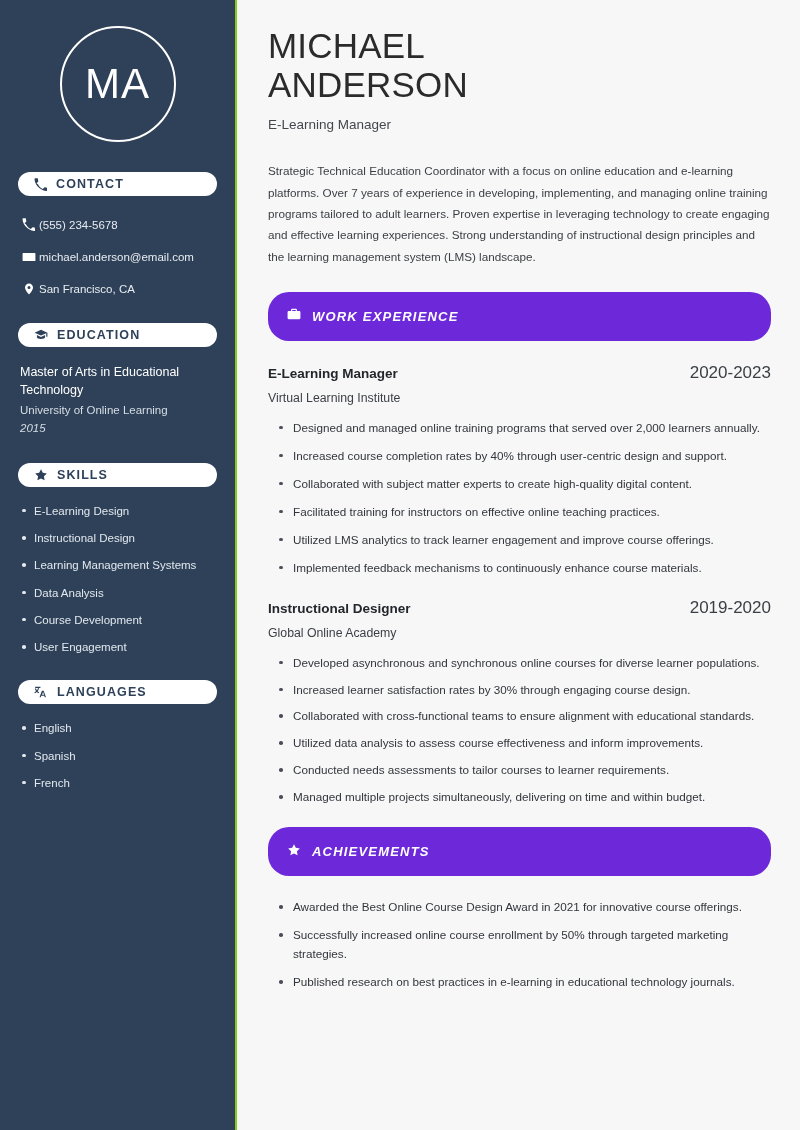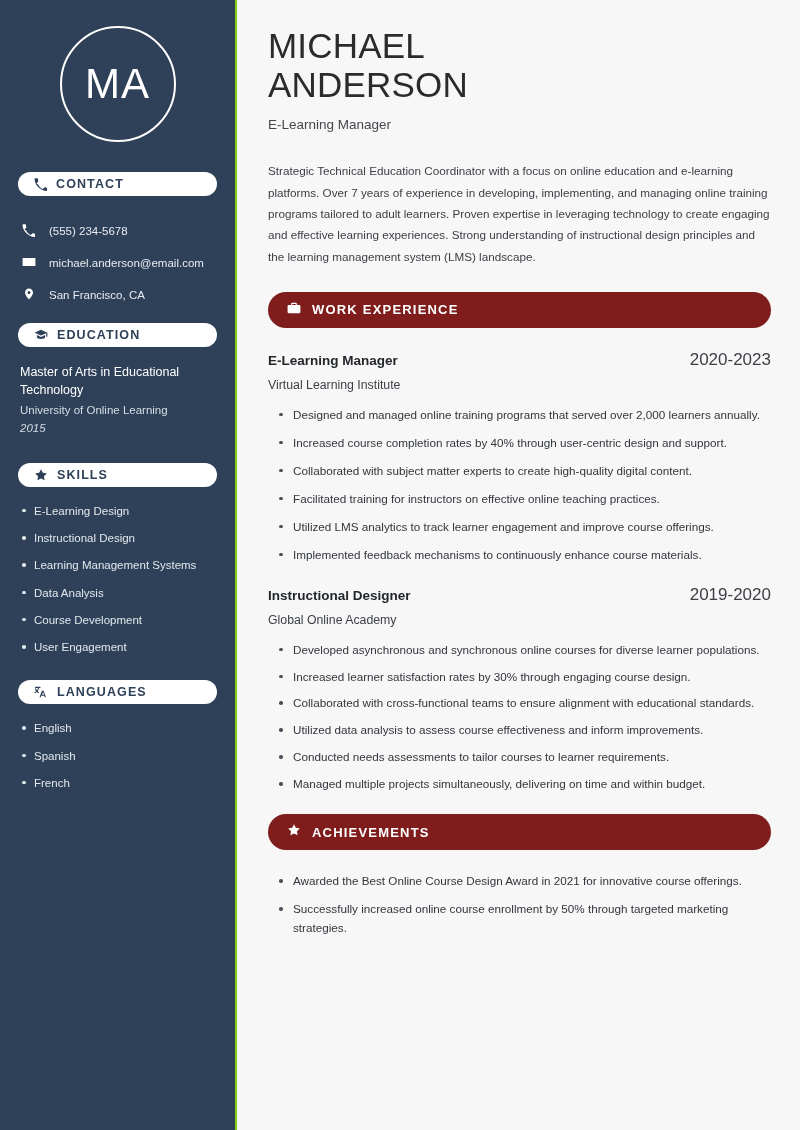--- a/index.html
+++ b/index.html
@@ -53,22 +53,22 @@
   .pill .pill-label {
     color: #2e4158;
     font-size: 12.5px;
     font-weight: bold;
     letter-spacing: 1.1px;
   }
   .pill svg { display: block; }
 
   .contact-list { margin-bottom: 22px; }
   .contact-row {
-    display: flex; align-items: flex-end;
-    gap: 13px;
+    display: flex; align-items: center;
+    gap: 3px;
     padding: 0 3px;
     height: 25px;
     margin-bottom: 7px;
   }
   .contact-row .ctext {
     color: #e8ecf1;
     font-size: 11.5px;
   }
   .contact-row .cicon { width: 15px; display: flex; justify-content: center; }
 
@@ -118,27 +118,28 @@
     margin-bottom: 28px;
   }
   .summary {
     color: #3b3f45;
     font-size: 11.7px;
     line-height: 1.82;
     margin-bottom: 25px;
   }
 
   .sec-head {
-    background: #7f1d1d;
+    background: #6d28d9;
     border-radius: 21px;
-    height: 36px;
+    height: 49px;
     display: flex; align-items: center;
     gap: 11px;
     padding: 0 19px;
     margin-bottom: 22px;
+    font-style: italic;
   }
   .sec-head .sec-label {
     color: #ffffff;
     font-size: 13px;
     font-weight: bold;
     letter-spacing: 1.2px;
   }
 
   .job { margin-bottom: 8px; }
   .job-row {
@@ -324,16 +325,17 @@
         <svg width="14" height="14" viewBox="0 0 24 24" fill="#ffffff">
             <path d="M12 2l3.1 6.3 6.9 1-5 4.9 1.2 6.9L12 17.8 5.8 21.1 7 14.2 2 9.3l6.9-1L12 2z"></path>
           </svg>
       </span>
       <span class="sec-label">ACHIEVEMENTS</span>
     </div>
 
     <ul class="bullets ach-list">
       <li>Awarded the Best Online Course Design Award in 2021 for innovative course offerings.</li>
       <li>Successfully increased online course enrollment by 50% through targeted marketing strategies.</li>
+      <li>Published research on best practices in e-learning in educational technology journals.</li>
     </ul>
 
   </main>
 </div>
 
 </body></html>

